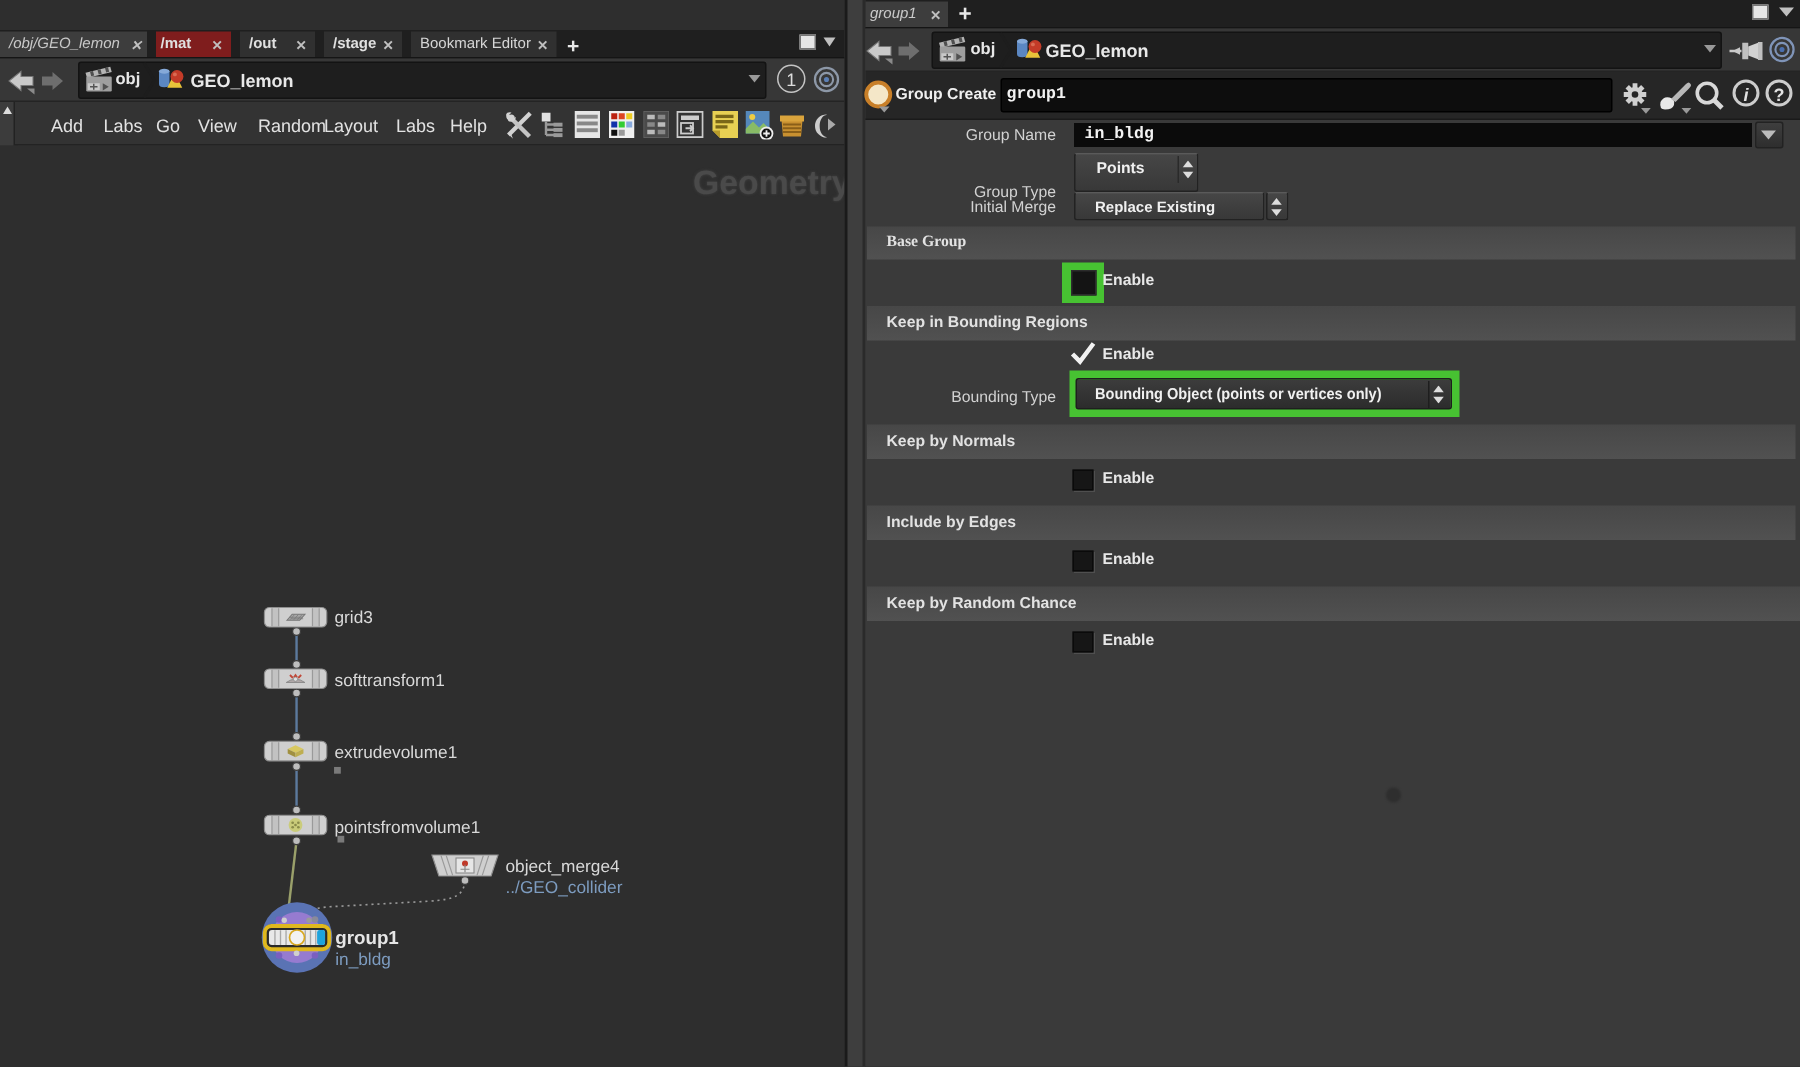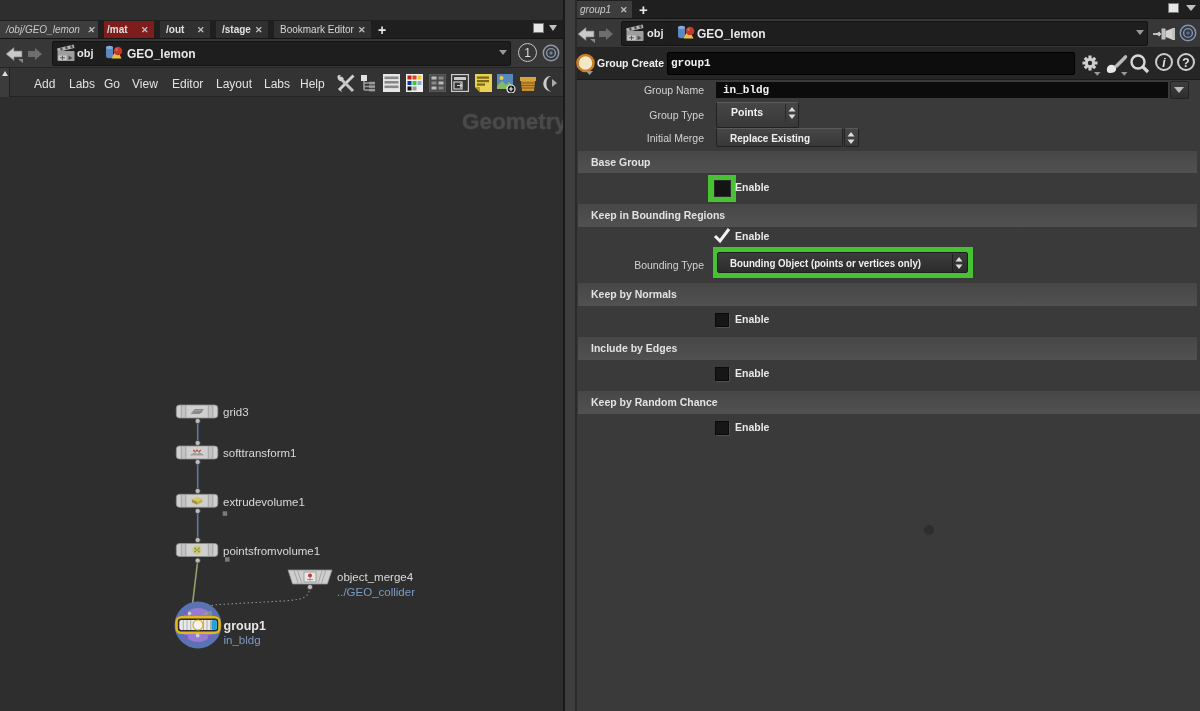--- a/index.html
+++ b/index.html
@@ -84,21 +84,21 @@
     </div>
 
     <div class="abs" id="lp-menu" style="left:0;top:48px;width:563px;height:29px;background:#333333;border-bottom:1px solid #232323;"></div>
     <div id="lp-menu-items" style="font-size:12px;color:#e2e2e2;">
       <div class="abs" style="left:0;top:48px;width:10px;height:29px;background:#3c3c3c;border-right:1px solid #222;"></div>
       <div class="abs" style="left:2px;top:51px;width:0;height:0;border-left:3.5px solid transparent;border-right:3.5px solid transparent;border-bottom:5px solid #dcdcdc;"></div>
       <div class="abs" style="left:34px;top:57px;">Add</div>
       <div class="abs" style="left:69px;top:57px;">Labs</div>
       <div class="abs" style="left:104px;top:57px;">Go</div>
       <div class="abs" style="left:132px;top:57px;">View</div>
-      <div class="abs" style="left:172px;top:57px;">Editor</div>
+      <div class="abs" style="left:172px;top:57px;">Random</div>
       <div class="abs" style="left:216px;top:57px;">Layout</div>
       <div class="abs" style="left:264px;top:57px;">Labs</div>
       <div class="abs" style="left:300px;top:57px;">Help</div>
 
       <svg class="abs" style="left:336px;top:54px;" width="21" height="19" viewBox="0 0 21 19">
         <path d="M17.5 1.5 L3 16" stroke="#d2d2d2" stroke-width="2.8"></path>
         <path d="M2.5 15 l3.5 3.5 l-1.5 -4 z" fill="#d2d2d2"></path>
         <path d="M4.5 4.5 L17 17" stroke="#c4c4c4" stroke-width="3"></path>
         <path d="M1.5 2 Q1 6 4.5 6.5 Q7.5 7 8 4 L6 5 L3.5 2.5 L5 1 Q2 0.5 1.5 2 Z" fill="#d2d2d2"></path>
         <circle cx="4.8" cy="4.8" r="2.4" fill="#d2d2d2"></circle>
@@ -360,42 +360,42 @@
 
       <div class="abs" style="left:600px;top:53px;width:18px;height:18px;border:2px solid #cdcdcd;border-radius:50%;color:#e2e2e2;font-size:12px;font-weight:bold;text-align:center;line-height:17px;">?</div>
     </div>
     <div class="abs" id="rp-params" style="left:0;top:80px;width:623px;height:631px;">
 
       <div class="plabel" style="left:0;top:4px;width:127px;">Group Name</div>
       <div class="abs mono" style="left:139px;top:2px;width:452px;height:16px;background:#0b0b0b;color:#f4f4f4;font-weight:bold;font-size:11px;line-height:16px;padding-left:7px;">in_bldg</div>
       <div class="abs" style="left:593px;top:1px;width:19px;height:18px;background:linear-gradient(#3e3e3e,#2e2e2e);border:1px solid #222;border-radius:2px;"></div>
       <div class="abs" style="left:597px;top:7px;width:0;height:0;border-left:5px solid transparent;border-right:5px solid transparent;border-top:6px solid #bbb;"></div>
 
-      <div class="plabel" style="left:0;top:29px;width:127px;">Group Type</div>
+      <div class="plabel" style="left:0;top:42px;width:127px;">Group Type</div>
       <div class="ddown" style="left:139px;top:22px;width:83px;height:26px;">
         <span style="position:absolute;left:14px;top:3px;">Points</span>
         <span style="position:absolute;right:12px;top:1px;width:1px;height:18px;background:#2a2a2a;"></span>
         <svg style="position:absolute;right:1px;top:4px;" width="10" height="12" viewBox="0 0 10 12">
             <path d="M5 0 L8.5 4.5 H1.5 Z" fill="#ddd"></path>
             <path d="M5 12 L8.5 7.5 H1.5 Z" fill="#ddd"></path>
           </svg>
       </div>
 
       <div class="plabel" style="left:0;top:52px;width:127px;">Initial Merge</div>
       <div class="ddown" style="left:139px;top:48px;width:127px;height:19px;">
         <span style="position:absolute;left:13px;top:3.5px;font-size:10px;">Replace Existing</span>
       </div>
       <div class="ddown" style="left:267px;top:48px;width:15px;height:19px;">
         <svg style="position:absolute;right:2px;top:3px;" width="10" height="12" viewBox="0 0 10 12">
             <path d="M5 0 L8.5 4.5 H1.5 Z" fill="#ddd"></path>
             <path d="M5 12 L8.5 7.5 H1.5 Z" fill="#ddd"></path>
           </svg>
       </div>
 
-      <div class="hdr" style="top:70.5px;width:619px;">Base Group</div>
+      <div class="hdr" style="top:70.5px;width:619px;font-family:Liberation Serif, serif;">Base Group</div>
       <div class="abs" style="left:131px;top:95px;width:28px;height:27px;background:#47c232;"></div>
       <div class="abs" style="left:136.5px;top:100px;width:17px;height:17px;background:#141414;border:1px solid #2c2c2c;"></div>
       <div class="enlabel" style="left:158px;top:101px;">Enable</div>
 
       <div class="hdr" style="top:124px;width:619px;">Keep in Bounding Regions</div>
       <svg class="abs" style="left:136px;top:148px;" width="19" height="16" viewBox="0 0 19 16">
           <path d="M2 8 L7 13 L16 1" stroke="#f2f2f2" stroke-width="3" fill="none"></path>
         </svg>
       <div class="enlabel" style="left:158px;top:150px;">Enable</div>
       <div class="plabel" style="left:0;top:178.5px;width:127px;">Bounding Type</div>

